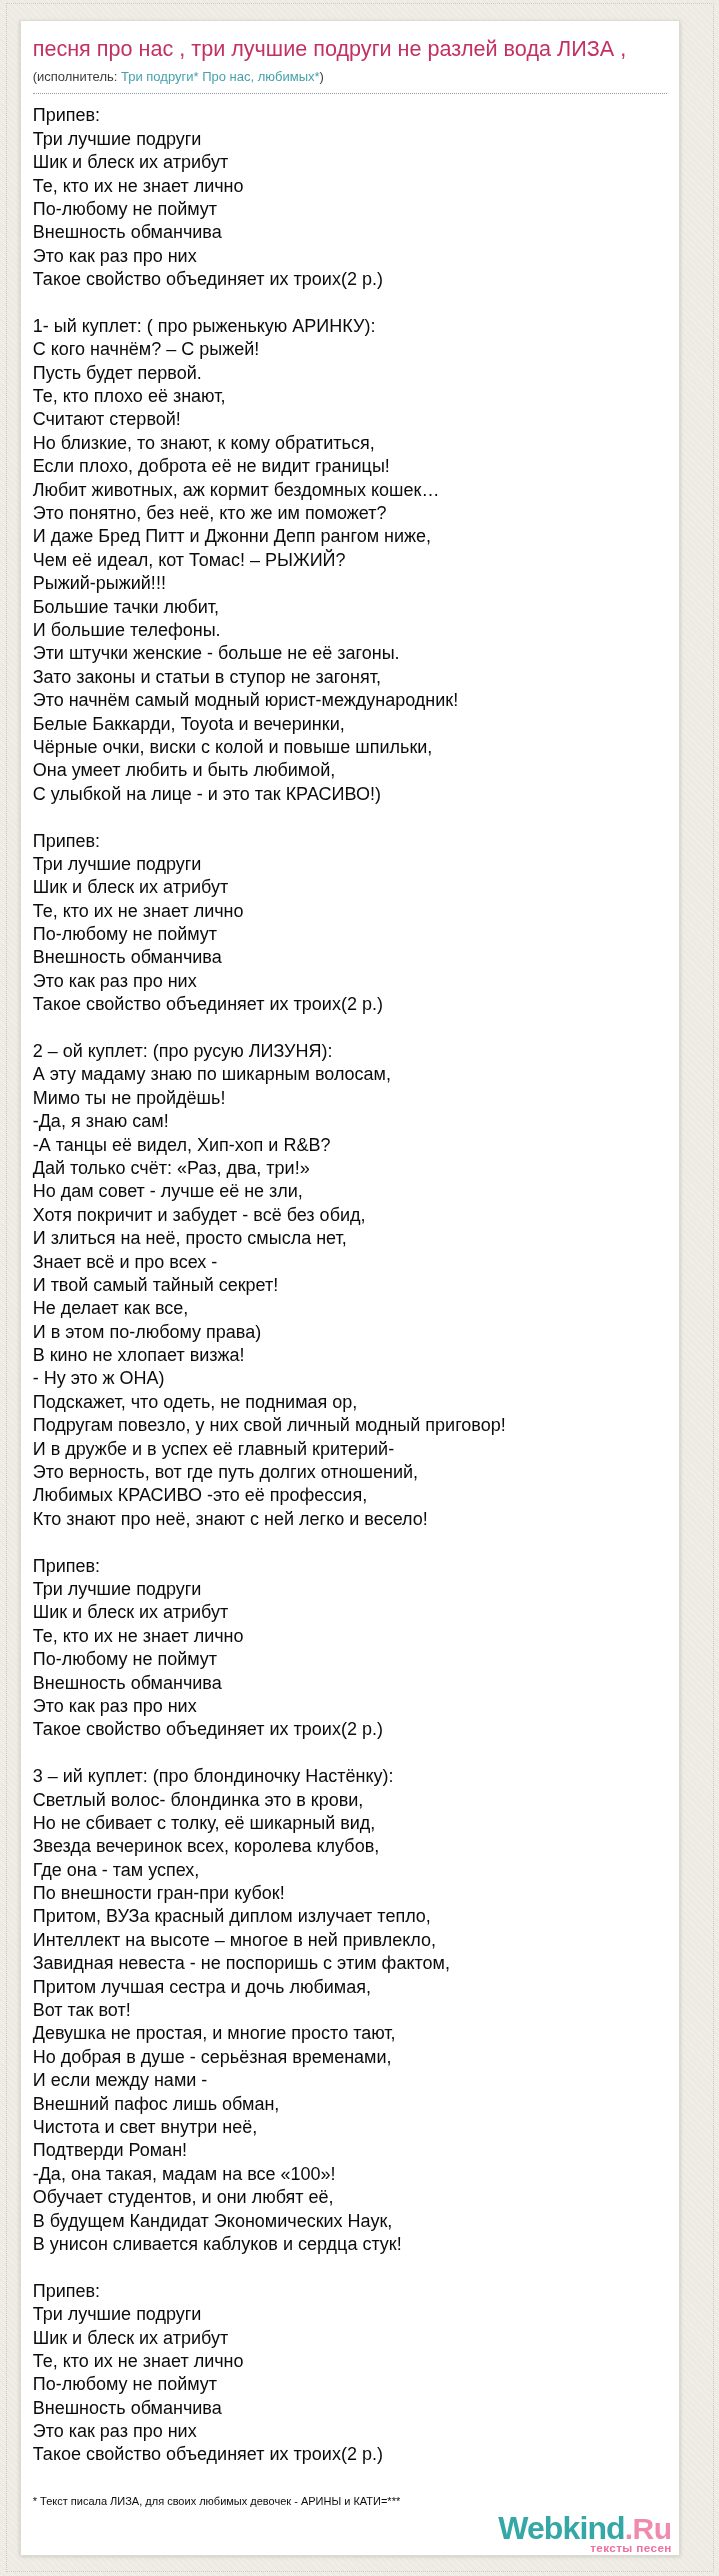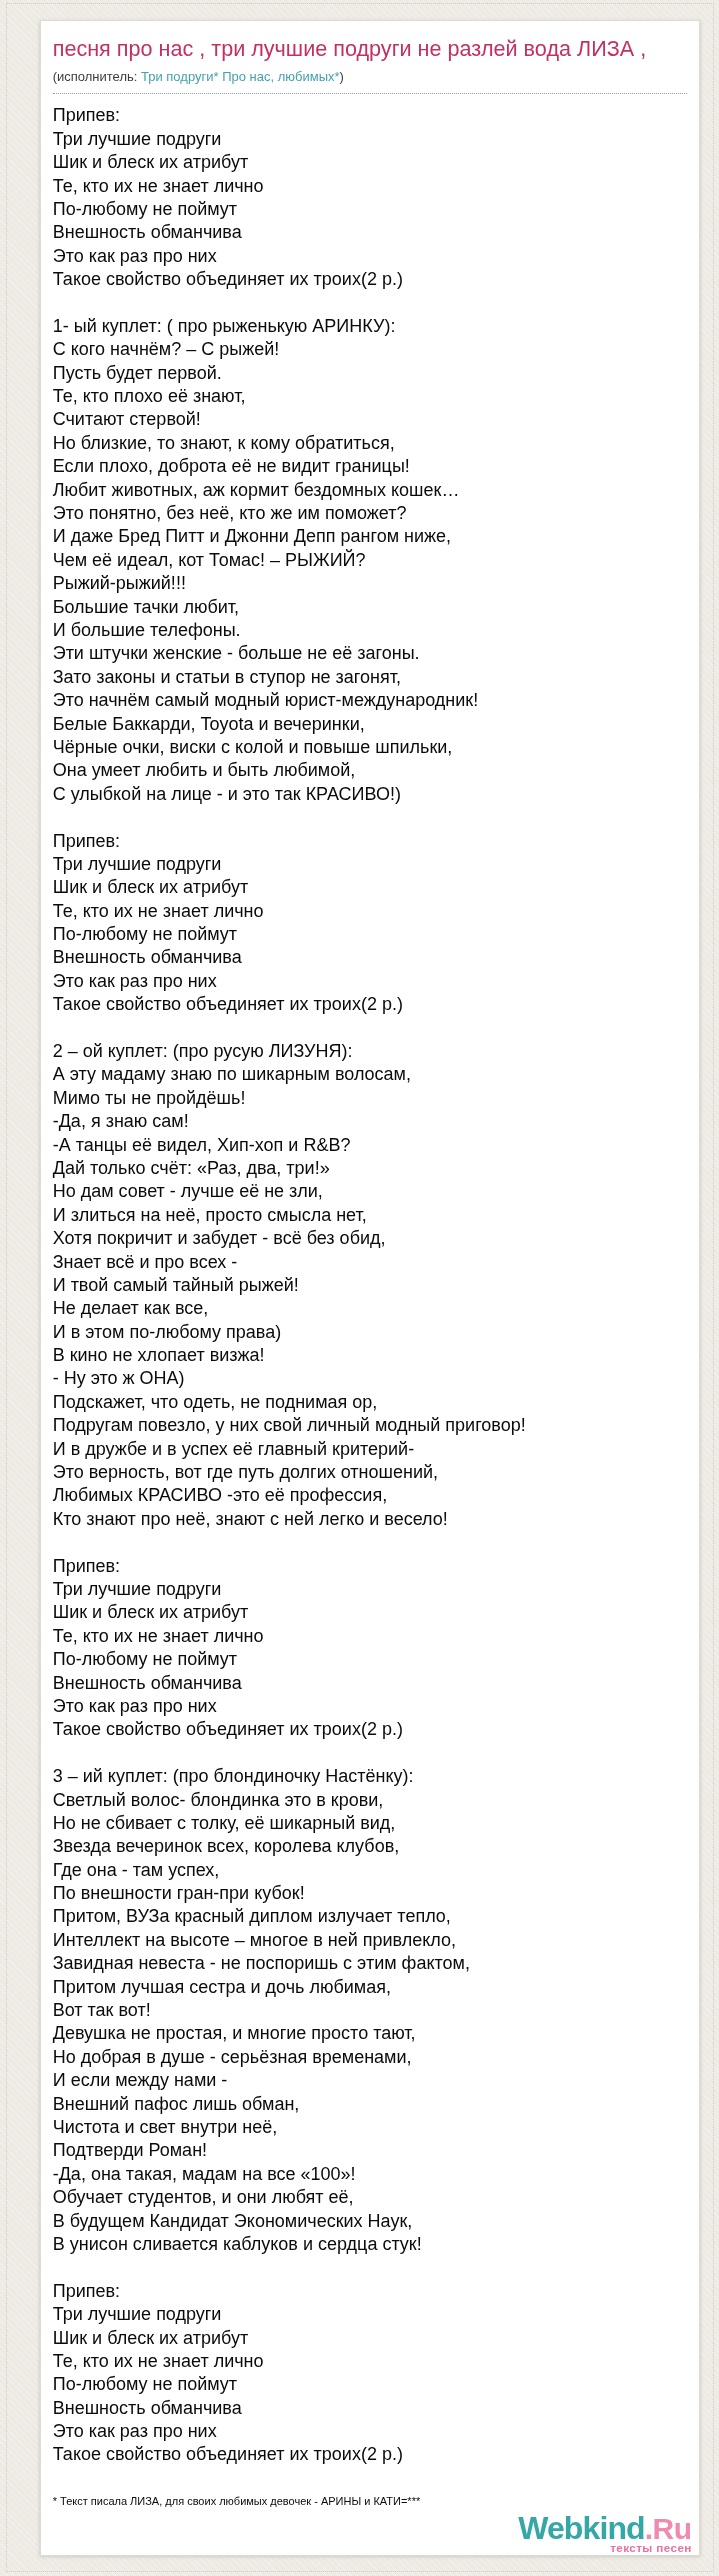--- a/index.html
+++ b/index.html
@@ -10,21 +10,21 @@
     background-image:repeating-linear-gradient(45deg, rgba(255,255,255,.18) 0 1.8px, rgba(0,0,0,0) 1.8px 4.5px);
     font-family:"Liberation Sans", sans-serif;
     overflow:hidden;
   }
   .stitch-frame {
     position:absolute; left:6.3px; top:2.7px; right:6.3px; bottom:4.5px;
     border:0.9px dotted #d0cbc2;
     pointer-events:none;
   }
   .card {
-    position:absolute; left:40px; top:20px; width:660px; height:2536px;
+    position:absolute; left:20px; top:20px; width:660px; height:2536px;
     background:#ffffff;
     border:0.9px solid #dedbd3;
     box-shadow:0 0.9px 3.6px rgba(120,115,100,.35);
     padding:12.6px 11.7px 0 11.7px;
     overflow:hidden;
   }
   .title {
     color:#c43063;
     font-size:21.6px;
     line-height:30px;
@@ -132,24 +132,24 @@
         <div class="line">Такое свойство объединяет их троих(2 р.)</div>
       </div>
       <div class="stanza">
         <div class="line">2 – ой куплет: (про русую ЛИЗУНЯ):</div>
         <div class="line">А эту мадаму знаю по шикарным волосам,</div>
         <div class="line">Мимо ты не пройдёшь!</div>
         <div class="line">-Да, я знаю сам!</div>
         <div class="line">-А танцы её видел, Хип-хоп и R&amp;B?</div>
         <div class="line">Дай только счёт: «Раз, два, три!»</div>
         <div class="line">Но дам совет - лучше её не зли,</div>
+        <div class="line">Хотя покричит и забудет - всё без обид,</div>
         <div class="line">И злиться на неё, просто смысла нет,</div>
-        <div class="line">Хотя покричит и забудет - всё без обид,</div>
         <div class="line">Знает всё и про всех -</div>
-        <div class="line">И твой самый тайный рыжей!</div>
+        <div class="line">И твой самый тайный секрет!</div>
         <div class="line">Не делает как все,</div>
         <div class="line">И в этом по-любому права)</div>
         <div class="line">В кино не хлопает визжа!</div>
         <div class="line">- Ну это ж ОНА)</div>
         <div class="line">Подскажет, что одеть, не поднимая ор,</div>
         <div class="line">Подругам повезло, у них свой личный модный приговор!</div>
         <div class="line">И в дружбе и в успех её главный критерий-</div>
         <div class="line">Это верность, вот где путь долгих отношений,</div>
         <div class="line">Любимых КРАСИВО -это её профессия,</div>
         <div class="line">Кто знают про неё, знают с ней легко и весело!</div>

